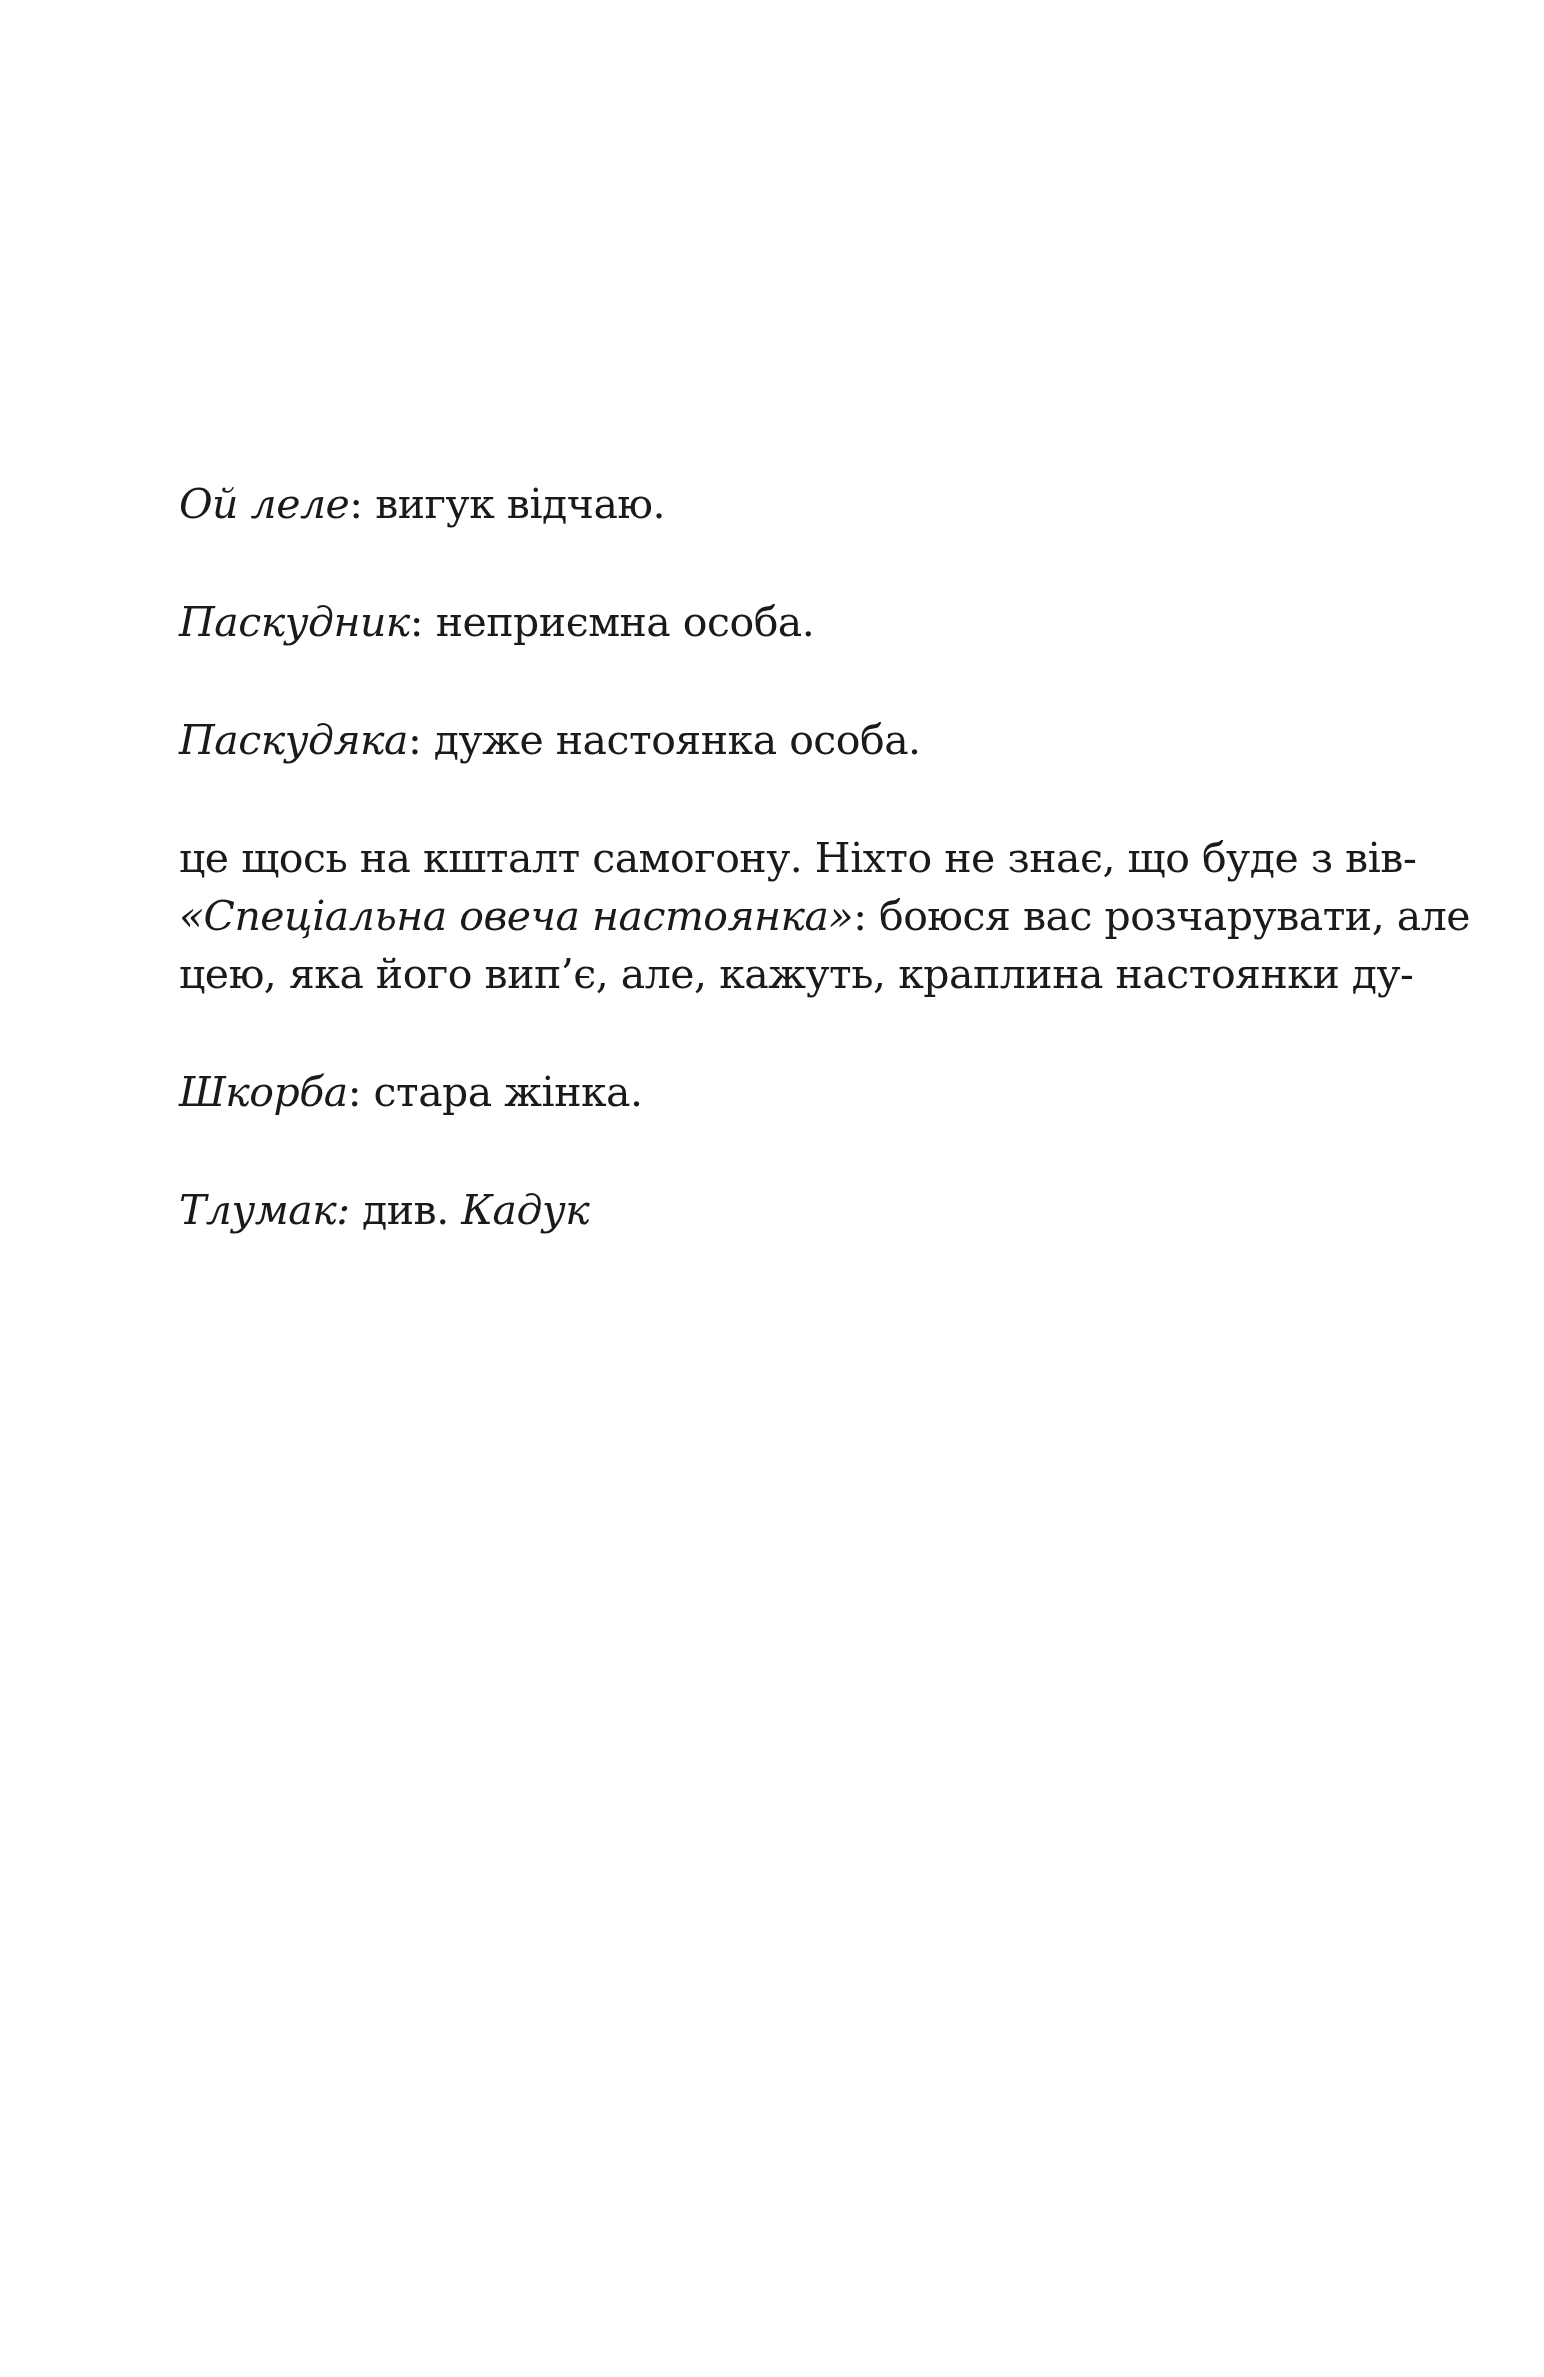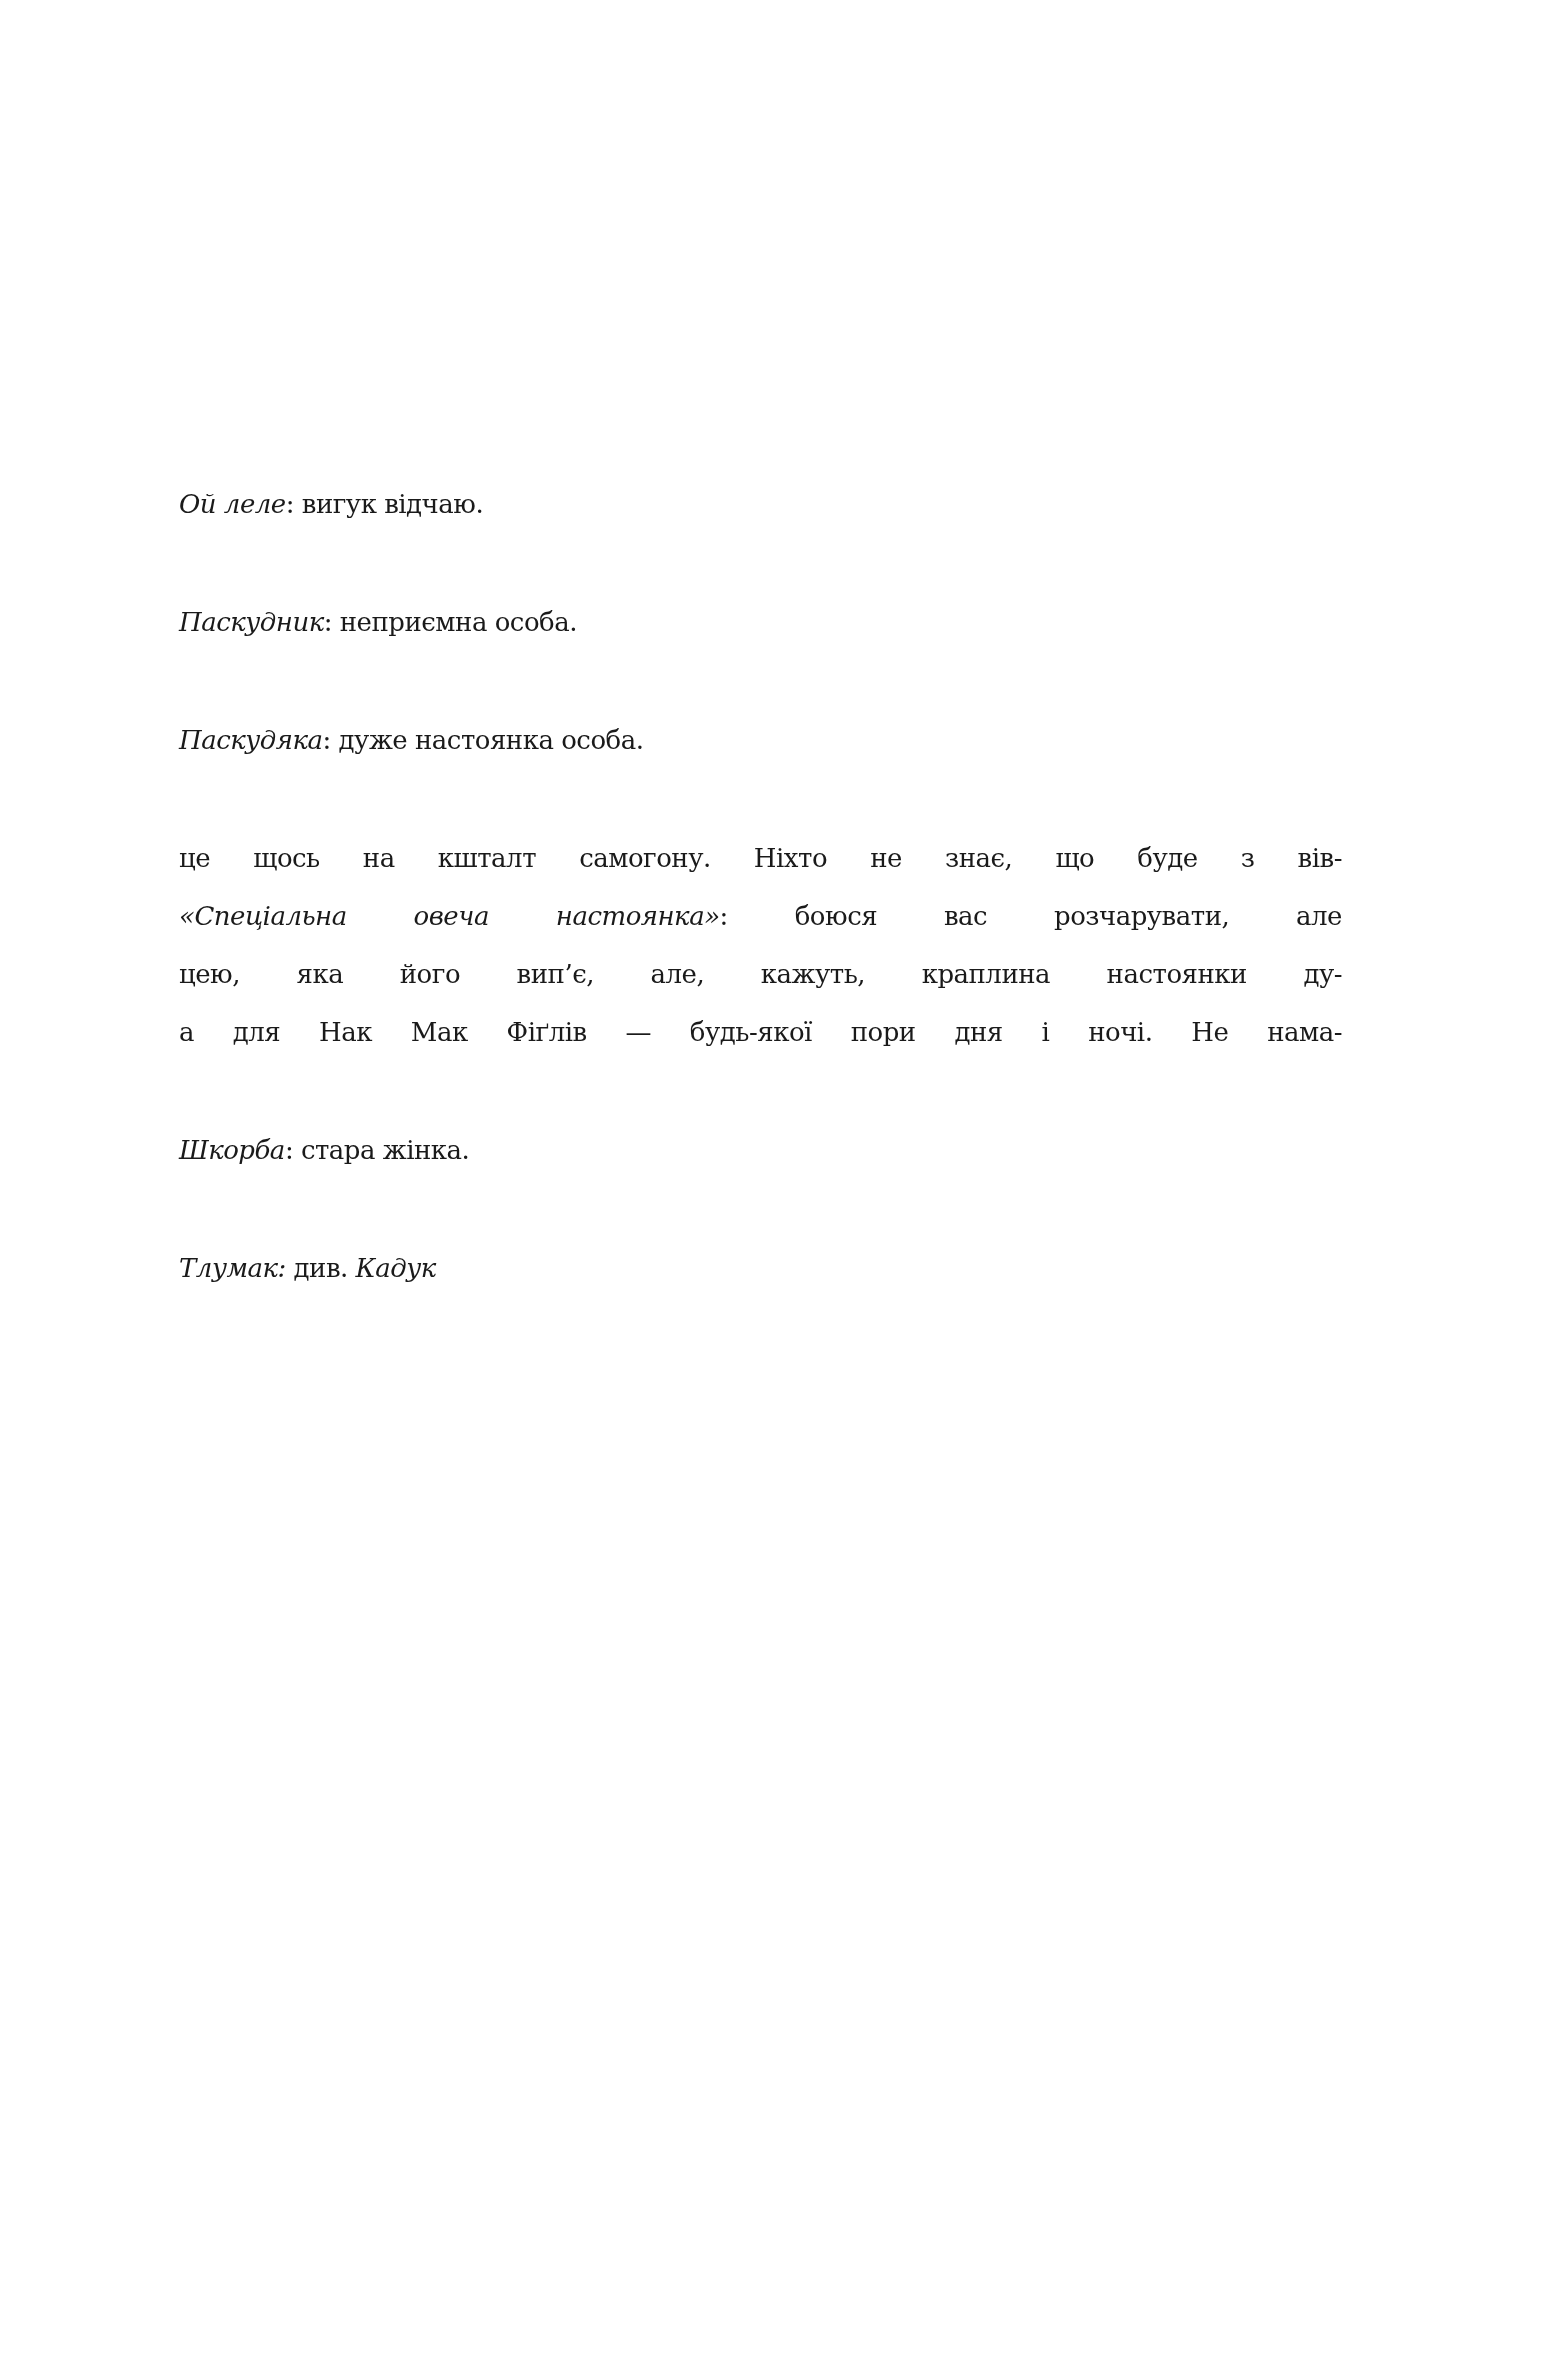--- a/index.html
+++ b/index.html
@@ -13,21 +13,21 @@
     position: relative;
     overflow: hidden;
     color: #1a1a1a;
   }
   .page {
     position: absolute;
     left: 179px;
     top: 475px;
     width: 1163px;
     font-family: "DejaVu Serif", "Liberation Serif", serif;
-    font-size: 26px;
+    font-size: 41px;
     line-height: 58px;
     letter-spacing: -0.5px;
   }
   .entry {
     margin: 0 0 60px 0;
     text-align: justify;
     hyphens: manual;
   }
   .term {
     font-style: italic;
@@ -53,21 +53,20 @@
   <p class="entry"><span class="term">Ой леле</span><span>:</span><span class="def"> вигук відчаю.</span></p>
 
   <p class="entry"><span class="term">Паскудник</span><span>:</span><span class="def"> неприємна особа.</span></p>
 
   <p class="entry"><span class="term">Паскудяка</span><span>:</span><span class="def"> дуже настоянка особа.</span></p>
 
   <div class="entry">
     <span class="line">це щось на кшталт самогону. Ніхто не знає, що буде з вів-</span>
     <span class="line"><span class="term">«Спеціальна овеча настоянка»</span><span>:</span><span class="def"> боюся вас розчарувати, але</span></span>
     <span class="line">цею, яка його вип’є, але, кажуть, краплина настоянки ду-</span>
-    <span class="line">а для Нак Мак Фіґлів — будь-якої пори дня і ночі. Не нама-</span>
   </div>
 
   <p class="entry"><span class="term">Шкорба</span><span>:</span><span class="def"> стара жінка.</span></p>
 
   <p class="entry"><span class="term">Тлумак:</span><span></span><span class="def"> див. </span><span class="term">Кадук</span></p>
 
 </div>
 
 
 </body></html>

